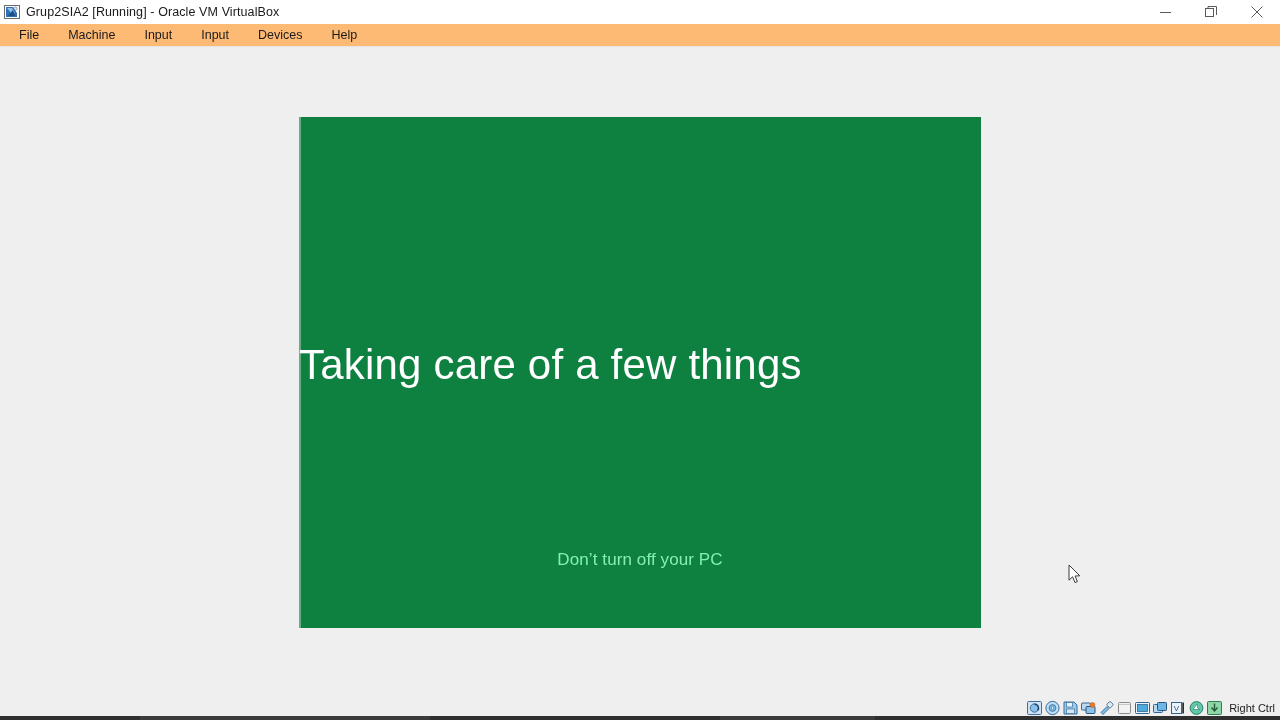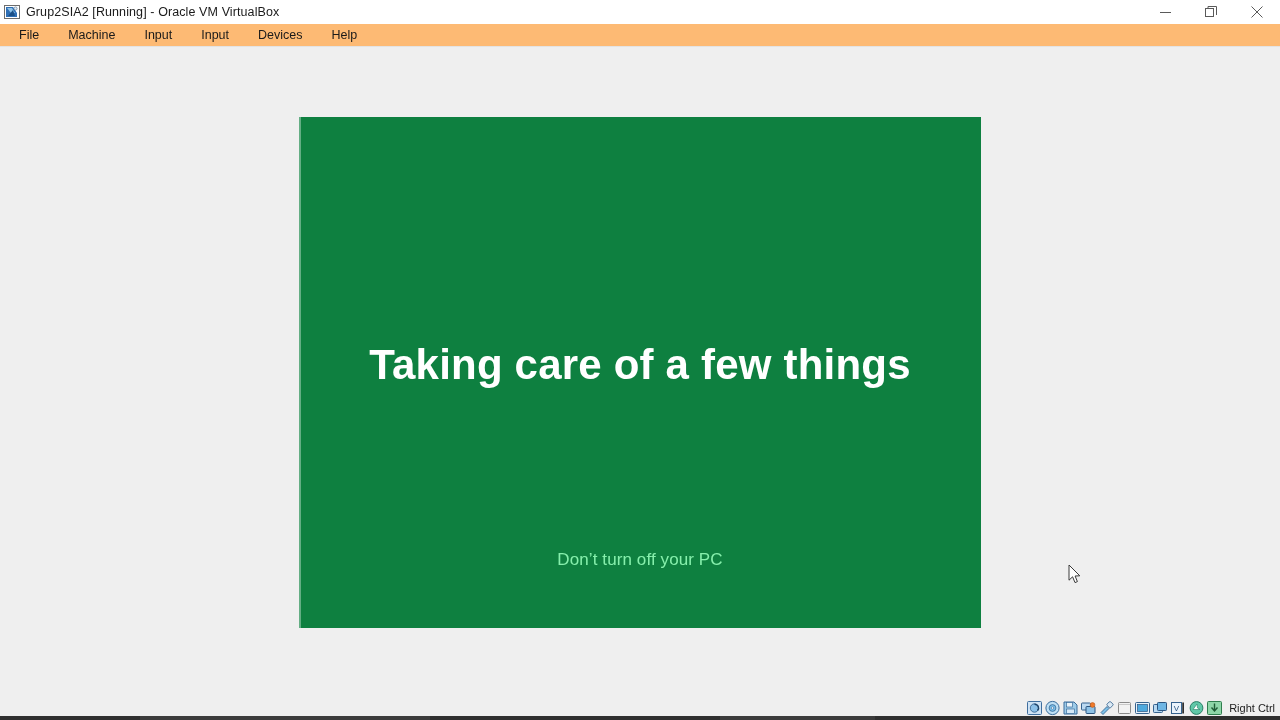--- a/index.html
+++ b/index.html
@@ -108,23 +108,23 @@
     width: 2px; height: 100%;
     background: #cfe6d8;
     opacity: 0.45;
   }
 
   .oobe-title {
     position: absolute;
     left: 0;
     top: 225px;
     width: 100%;
-    text-align: center;
+    text-align: left;
     font-size: 42px;
-    font-weight: 700;
+    font-weight: 400;
     color: #ffffff;
     letter-spacing: 0.2px;
     line-height: 1.1;
   }
   .oobe-sub {
     position: absolute;
     left: 0;
     top: 433px;
     width: 100%;
     text-align: center;

